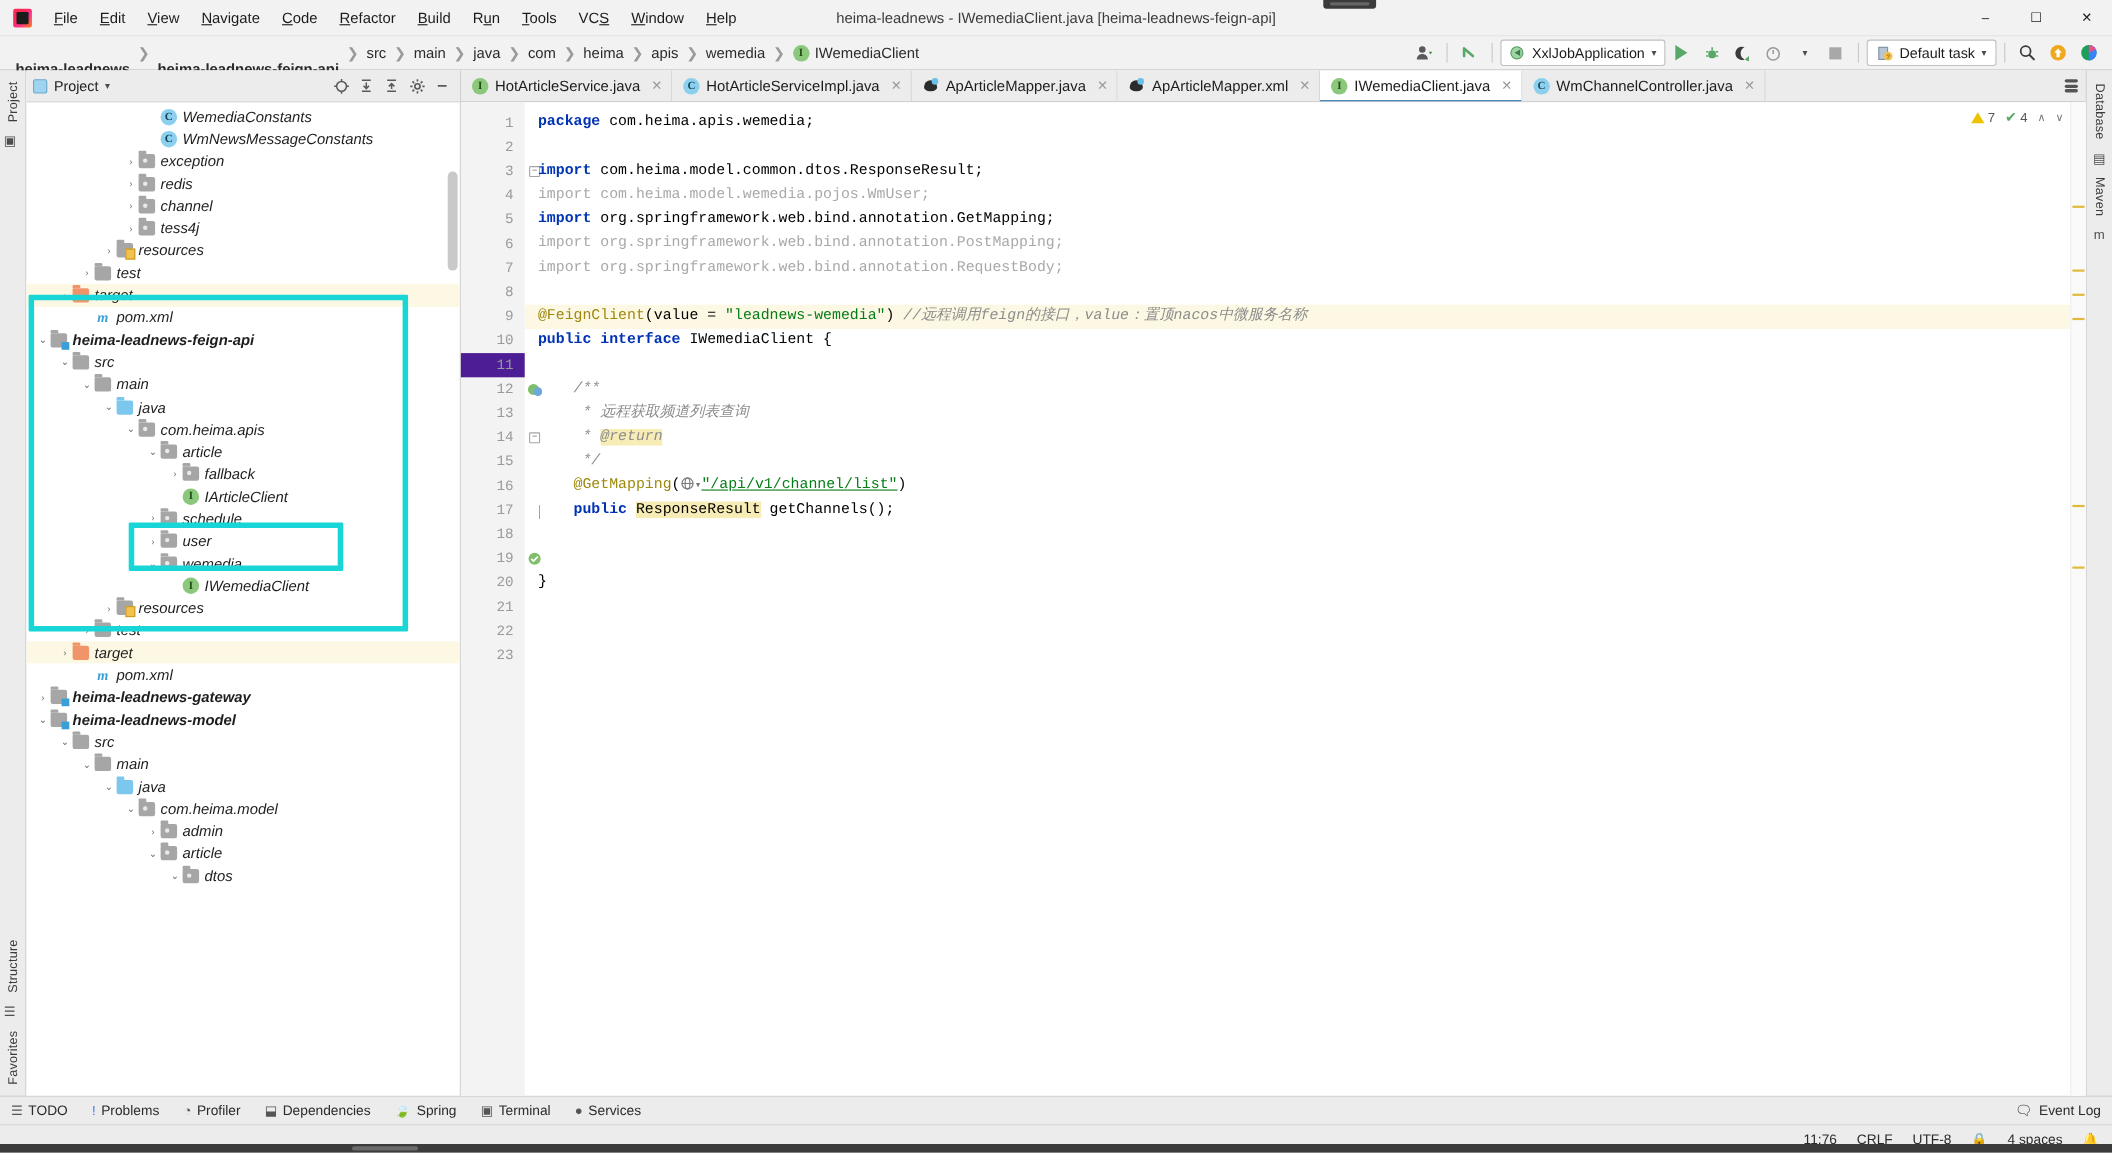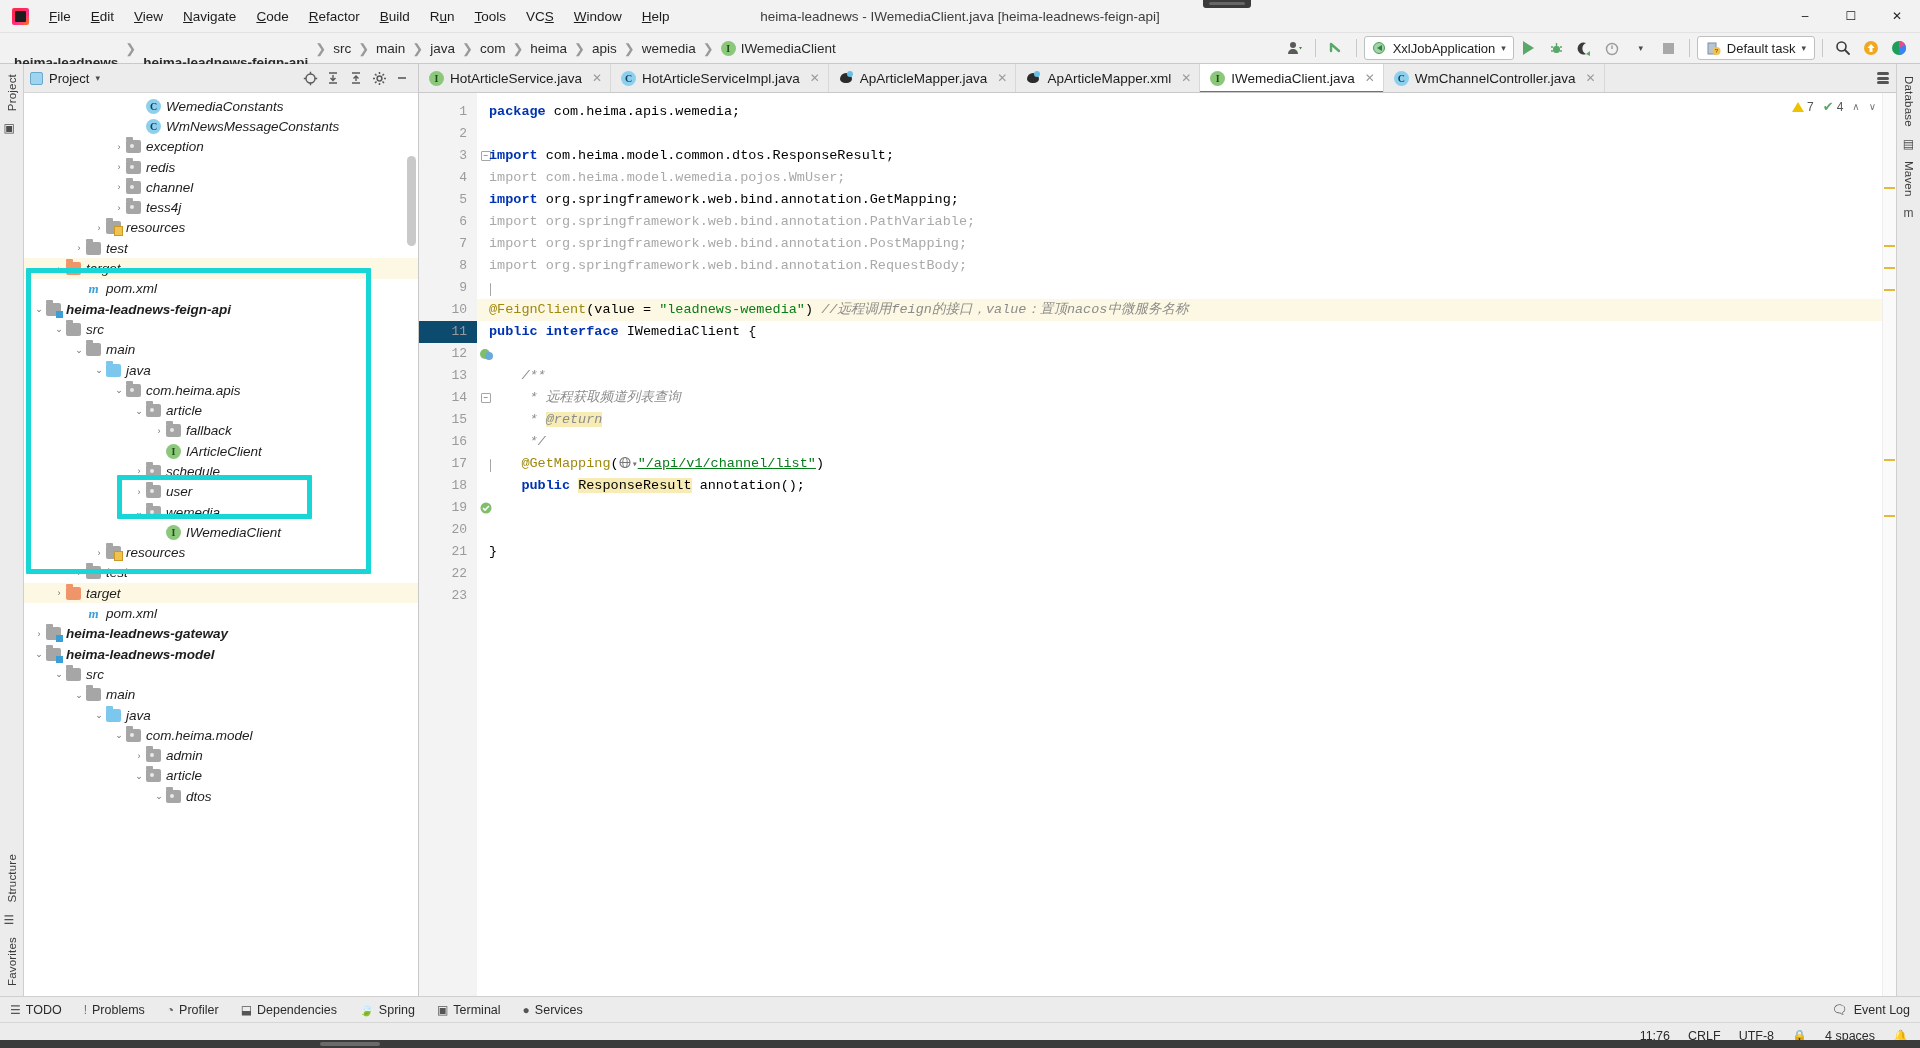--- a/index.html
+++ b/index.html
@@ -198,21 +198,21 @@
   .db-ico { display: flex; flex-direction: column; gap: 1.5px; }
   .db-ico i { display: block; width: 12px; height: 3px; background: #555; border-radius: 2px; }
 
   .code-wrap { flex: 1; display: flex; min-height: 0; position: relative; background: #fff; }
   .gutter {
     width: 58px; background: #f3f3f3; flex: none; text-align: right;
     font-family: "Liberation Mono", monospace; font-size: 13px; color: #9a9a9a;
     padding-top: 8px; user-select: none; position: relative;
   }
   .gline { height: 22px; line-height: 22px; padding-right: 10px; position: relative; }
-  .gline.hl { background: #0c4a6e; }
+  .gline.hl { background: #4c1d95; }
   .gmark {
     position: absolute; right: -16px; top: 4px; width: 14px; height: 14px;
   }
   .fold {
     position: absolute; right: -14px; top: 6px; width: 10px; height: 10px;
     border: 1px solid #a5a5a5; background: #fff; font-size: 8px; line-height: 8px;
     text-align: center; color: #555; border-radius: 1px;
   }
   .fold.brk { border-top: none; border-right: none; border-bottom: none; width: 0; height: 13px; }
   .code {
@@ -744,37 +744,36 @@
             <div class="gline">21</div>
             <div class="gline">22</div>
             <div class="gline">23</div>
           </div>
         <div class="code" id="code">
             <div class="cline"><span class="kw">package </span><span>com.heima.apis.wemedia;</span></div>
             <div class="cline">&nbsp;</div>
             <div class="cline"><span class="kw">import </span><span>com.heima.model.common.dtos.ResponseResult;</span></div>
             <div class="cline"><span class="gray">import com.heima.model.wemedia.pojos.WmUser;</span></div>
             <div class="cline"><span class="kw">import </span><span>org.springframework.web.bind.annotation.GetMapping;</span></div>
-            <div class="cline"><span class="gray">import org.springframework.web.bind.annotation.PathVariable;</span></div>
             <div class="cline"><span class="gray">import org.springframework.web.bind.annotation.PostMapping;</span></div>
             <div class="cline"><span class="gray">import org.springframework.web.bind.annotation.RequestBody;</span></div>
             <div class="cline">&nbsp;</div>
             <div class="cline hl"><span class="ann">@FeignClient</span><span>(value = </span><span class="str">"leadnews-wemedia"</span><span>) </span><span class="cmt">//远程调用feign的接口，value：置顶nacos中微服务名称</span></div>
             <div class="cline"><span class="kw">public interface </span><span>IWemediaClient {</span></div>
             <div class="cline">&nbsp;</div>
             <div class="cline"><span class="cmt">    /**</span></div>
             <div class="cline"><span class="cmt">     * 远程获取频道列表查询</span></div>
             <div class="cline"><span class="cmt">     * </span><span class="cmt hlw">@return</span></div>
             <div class="cline"><span class="cmt">     */</span></div>
             <div class="cline"><span>    </span><span class="ann">@GetMapping</span><span>(</span><span><svg width="13" height="13" viewBox="0 0 13 13" style="vertical-align:-2px">
                   <circle cx="6" cy="6.5" r="5" fill="none" stroke="#777" stroke-width="1.1"></circle>
                   <ellipse cx="6" cy="6.5" rx="2.2" ry="5" fill="none" stroke="#777" stroke-width="1"></ellipse>
                   <path d="M1 6.5h10" stroke="#777" stroke-width="1"></path>
                 </svg><span style="color:#777;font-size:10px">▾</span></span><span class="str underln">"/api/v1/channel/list"</span><span>)</span></div>
-            <div class="cline"><span class="kw">    public </span><span class="hlw">ResponseResult</span><span> annotation();</span></div>
+            <div class="cline"><span class="kw">    public </span><span class="hlw">ResponseResult</span><span> getChannels();</span></div>
             <div class="cline">&nbsp;</div>
             <div class="cline">&nbsp;</div>
             <div class="cline"><span>}</span></div>
             <div class="cline">&nbsp;</div>
           </div>
 
         <div class="insp">
           <span class="warn-chip">
             <span class="tri-warn"></span>
             <span>7</span>

